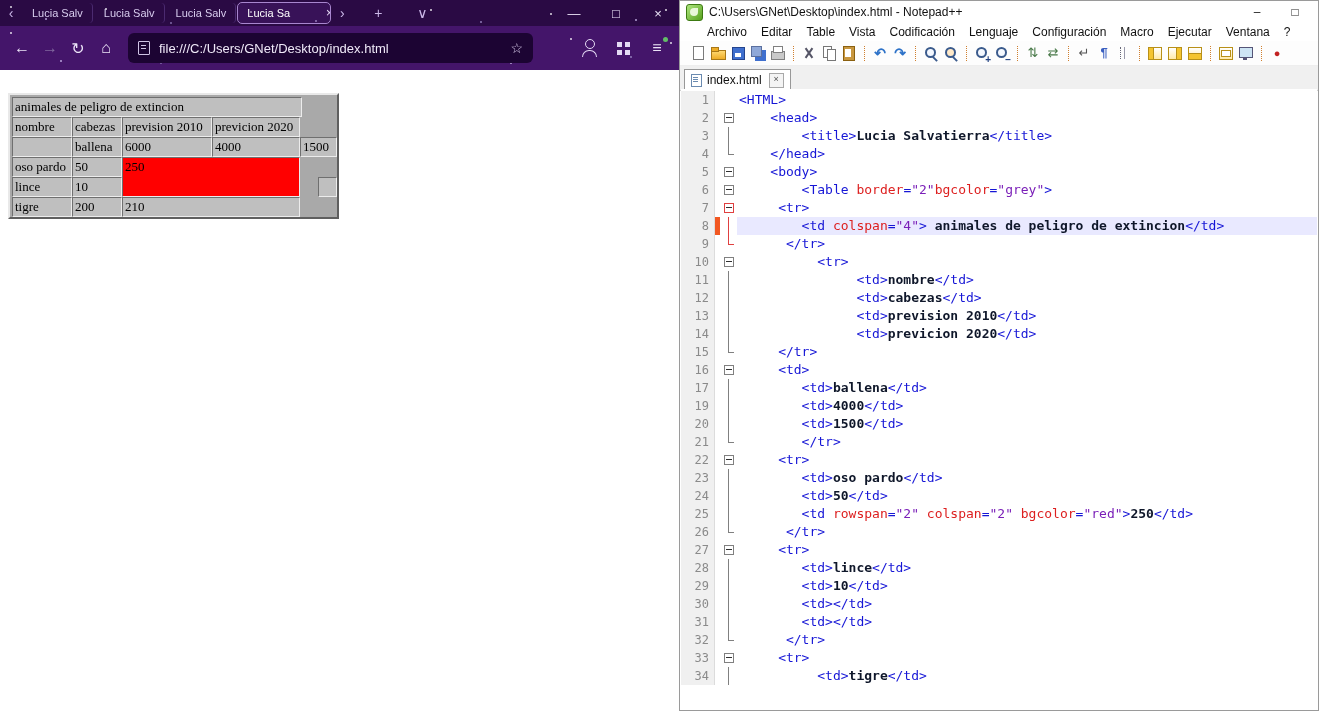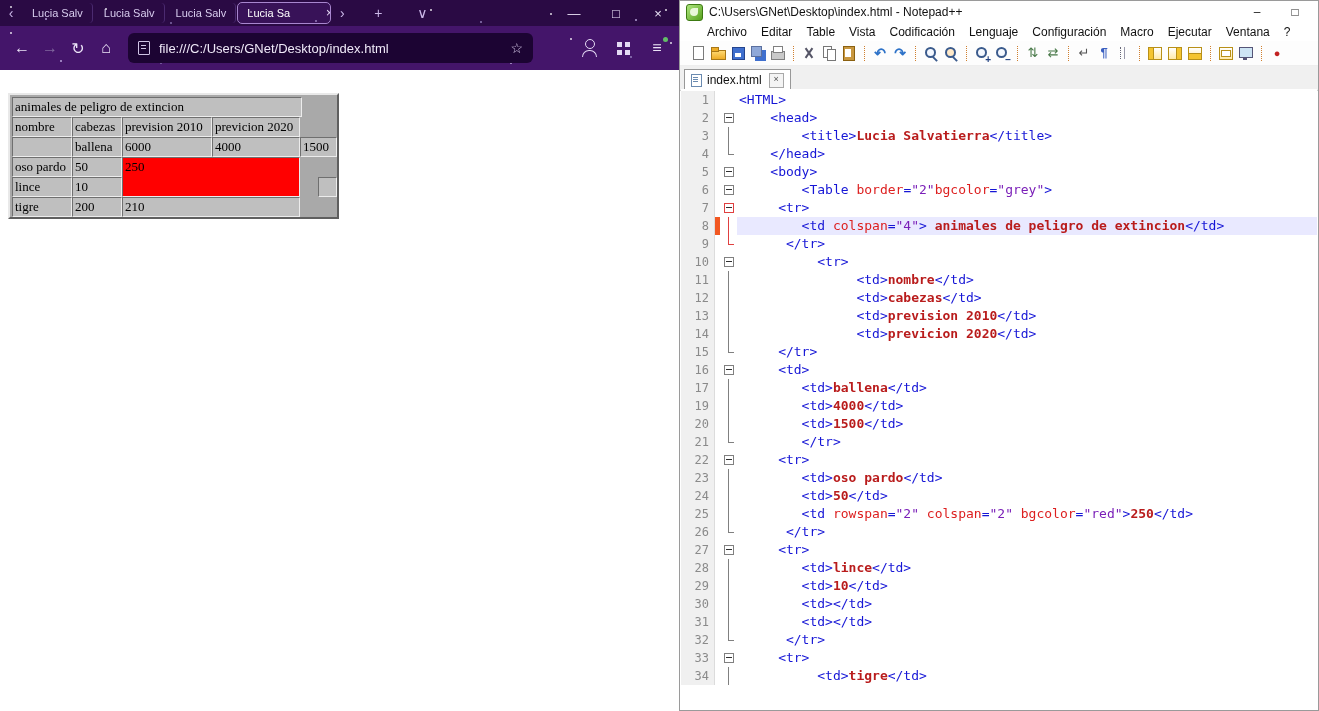--- a/index.html
+++ b/index.html
@@ -100,21 +100,21 @@
   .lfold.v::before,.lfold.vr::before{content:"";position:absolute;left:8px;top:0;width:1px;height:18px;background:#808080;}
   .lfold.vr::before{background:#e04040;}
   .lfold.e::before,.lfold.er::before{content:"";position:absolute;left:8px;top:0;width:1px;height:10px;background:#808080;}
   .lfold.e::after,.lfold.er::after{content:"";position:absolute;left:8px;top:9px;width:6px;height:1px;background:#808080;}
   .lfold.er::before{background:#e04040;} .lfold.er::after{background:#e04040;}
   .lcode{flex:1;white-space:pre;padding-left:2px;}
   .eline.cur .lcode{background:#e9e9ff;}
   .sg-t{color:#1616d6;}
   .sg-a{color:#dd2020;}
   .sg-s{color:#7a1fb8;}
-  .sg-x{color:#b91c1c;font-weight:bold;}
+  .sg-x{color:#0f172a;font-weight:bold;}
 </style>
 </head>
 <body>
 
 <div id="root">
 
   <div id="browser">
     <div class="b-tabbar">
       <div class="stars"></div>
       <span class="tb-btn">‹</span>

